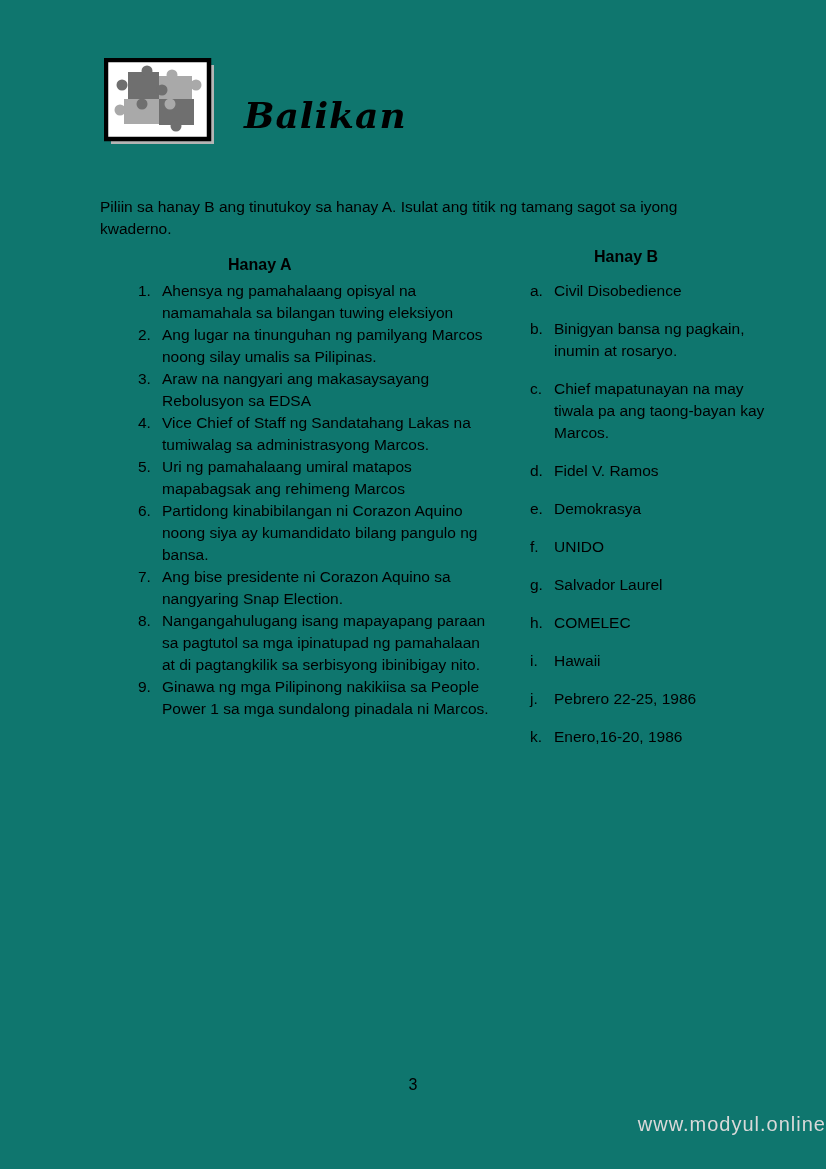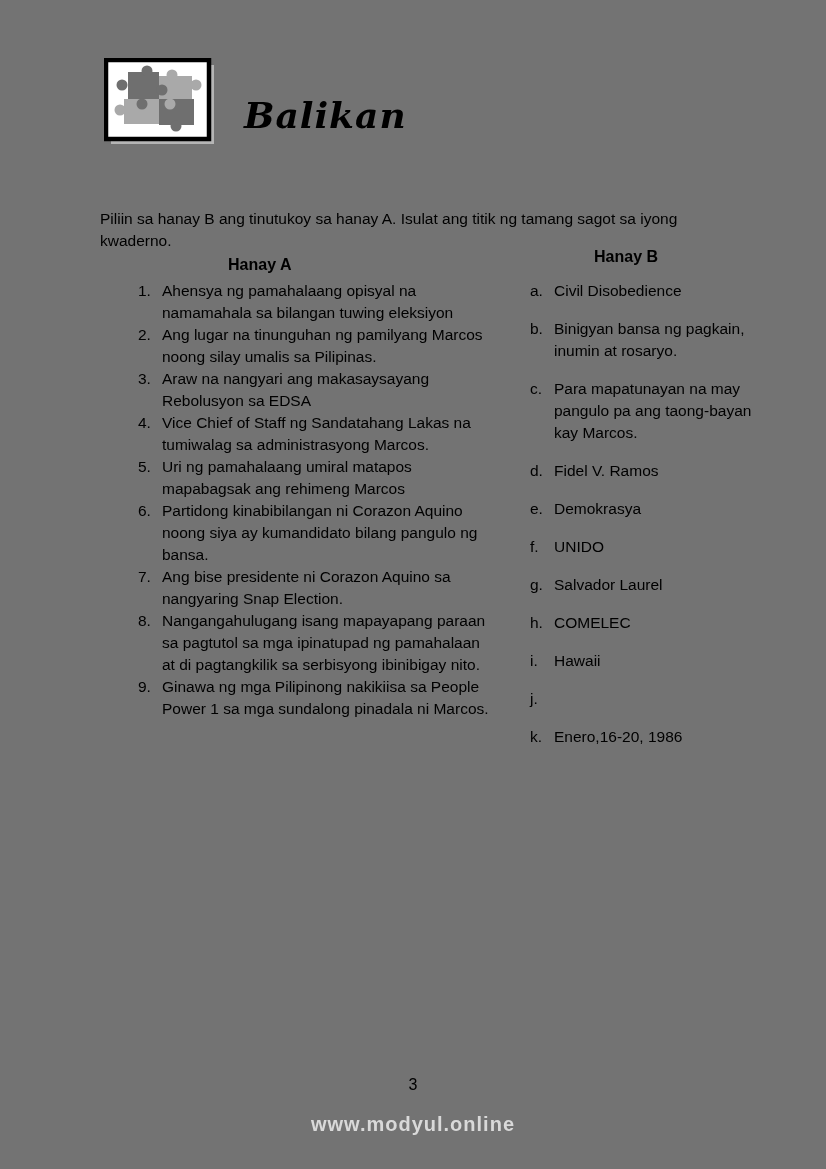--- a/index.html
+++ b/index.html
@@ -4,34 +4,34 @@
 <style>
   * { margin: 0; padding: 0; box-sizing: border-box; }
   html, body { background: #ffffff; }
   body {
     width: 826px; height: 1169px;
     position: relative;
     font-family: "Liberation Sans", "DejaVu Sans", sans-serif;
     color: #000;
     overflow: hidden;
   }
-  .page { position: absolute; inset: 0; background: #737373; }
+  .page { position: absolute; inset: 0; background: #0f766e; }
 
   .logo { position: absolute; left: 104px; top: 58px; width: 112px; height: 88px; }
 
   .title {
     position: absolute; left: 244px; top: 94px;
     font-family: "DejaVu Serif", "Liberation Serif", serif;
     font-style: italic; font-weight: bold;
     font-size: 36px; letter-spacing: 1px;
     color: #000;
   }
 
   .instructions {
-    position: absolute; left: 100px; top: 208px; width: 640px;
+    position: absolute; left: 100px; top: 196px; width: 640px;
     font-size: 15.5px; line-height: 22px;
   }
 
   .col-heading { position: absolute; font-size: 16px; font-weight: bold; }
   .heading-a { left: 228px; top: 248px; margin-top: 8px; }
   .heading-b { left: 594px; top: 248px; }
 
   .list { position: absolute; list-style: none; }
   .list-a { left: 138px; top: 280px; width: 352px; }
   .list-b { left: 530px; top: 280px; width: 240px; }
@@ -40,22 +40,22 @@
   .list-b .item { margin-bottom: 16px; }
   .marker { flex: 0 0 24px; }
   .text { flex: 1; }
 
   .page-number {
     position: absolute; left: 0; right: 0; top: 1076px;
     text-align: center; font-size: 16px;
   }
   .watermark {
     position: absolute; left: 0; right: 0; top: 1113px;
-    text-align: center; font-size: 20px;
-    color: #d9d9d9; letter-spacing: 1px; font-weight: bold;
+    text-align: right; font-size: 20px;
+    color: #d9d9d9; letter-spacing: 1px;
   }
 </style>
 </head>
 <body>
 
 <div class="page">
 
   <div class="logo">
     <svg width="112" height="88" viewBox="0 0 112 88" xmlns="http://www.w3.org/2000/svg">
       <rect x="7" y="7" width="103" height="79" fill="#b5b5b5"></rect>
@@ -129,21 +129,21 @@
     <li class="item">
       <span class="marker">a.</span>
       <span class="text">Civil Disobedience</span>
     </li>
     <li class="item">
       <span class="marker">b.</span>
       <span class="text">Binigyan bansa ng pagkain, inumin at rosaryo.</span>
     </li>
     <li class="item">
       <span class="marker">c.</span>
-      <span class="text">Para mapatunayan na may pangulo pa ang taong-bayan kay Marcos.</span>
+      <span class="text">Chief mapatunayan na may tiwala pa ang taong-bayan kay Marcos.</span>
     </li>
     <li class="item">
       <span class="marker">d.</span>
       <span class="text">Fidel V. Ramos</span>
     </li>
     <li class="item">
       <span class="marker">e.</span>
       <span class="text">Demokrasya</span>
     </li>
     <li class="item">
@@ -157,20 +157,21 @@
     <li class="item">
       <span class="marker">h.</span>
       <span class="text">COMELEC</span>
     </li>
     <li class="item">
       <span class="marker">i.</span>
       <span class="text">Hawaii</span>
     </li>
     <li class="item">
       <span class="marker">j.</span>
+      <span class="text">Pebrero 22-25, 1986</span>
     </li>
     <li class="item">
       <span class="marker">k.</span>
       <span class="text">Enero,16-20, 1986</span>
     </li>
   </ol>
 
   <div class="page-number">3</div>
   <div class="watermark">www.modyul.online</div>
 

